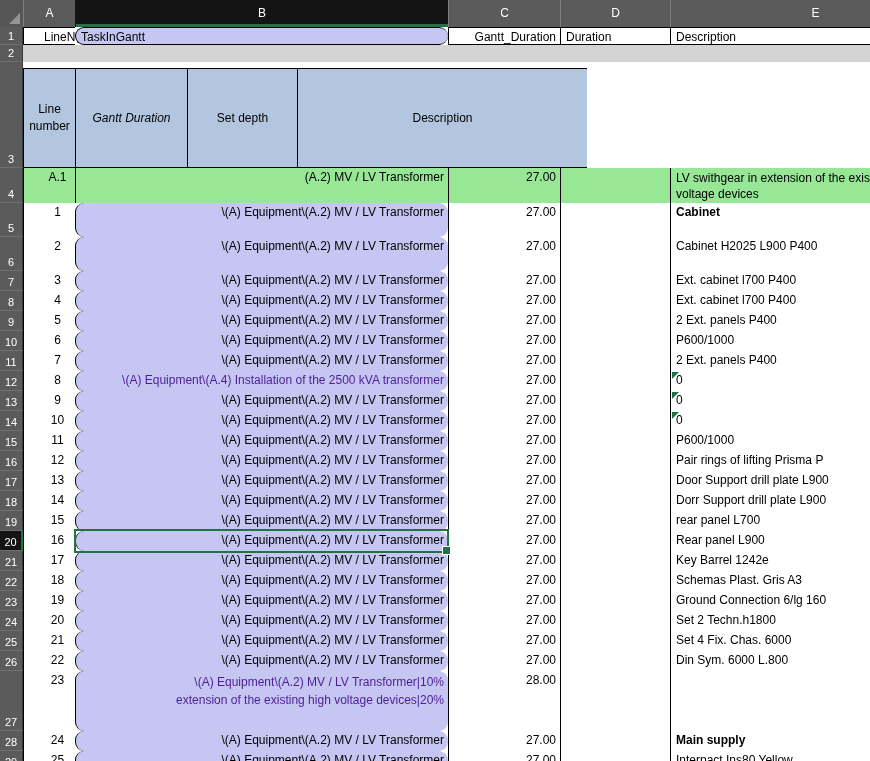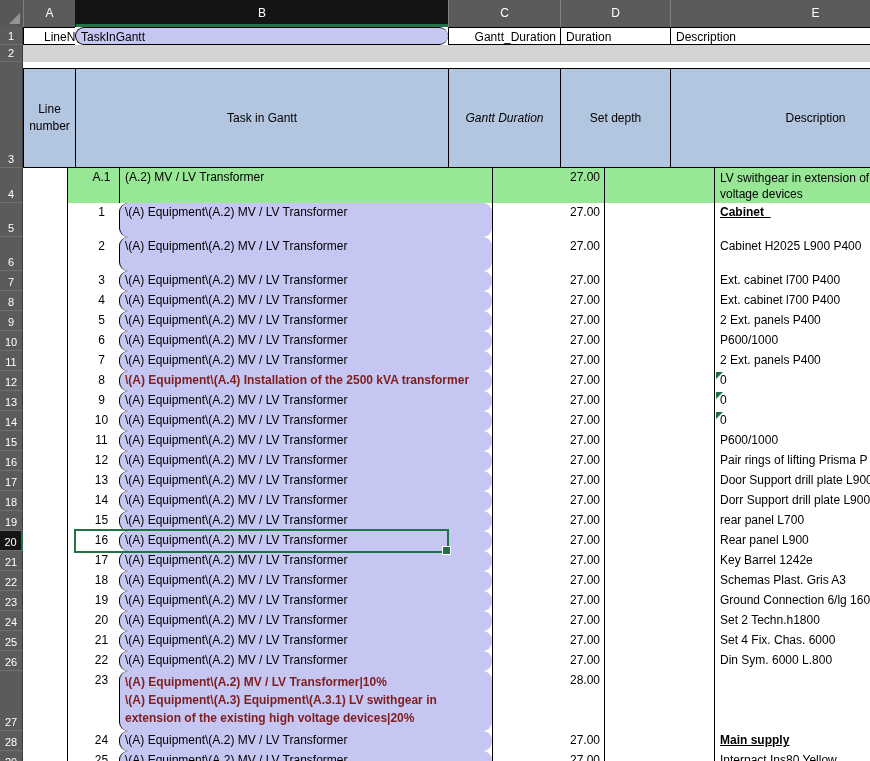--- a/index.html
+++ b/index.html
@@ -31,31 +31,31 @@
   .grayband{width:937px;background:#d4d4d4;}
   
   .r3{height:106px;align-items:stretch;}
   .hbox{display:flex;margin-top:6px;height:100px;}
   .hc{box-sizing:border-box;border:1px solid #000;border-right:0;background:#b3c6e0;
       display:flex;align-items:center;justify-content:center;text-align:center;
       line-height:17px;padding:0 6px;}
   
   .c{box-sizing:border-box;border-left:1px solid #000;background:#fff;
      padding:2px 4px 0 5px;white-space:nowrap;overflow:hidden;line-height:15px;}
-  .c.a{width:52px;flex:0 0 52px;text-align:center;padding-left:16px;padding-right:0;margin-left:44px;}
-  .c.b{width:373px;flex:0 0 373px;}
+  .c.a{width:52px;flex:0 0 52px;text-align:center;padding-left:16px;padding-right:0;}
+  .c.b{width:373px;flex:0 0 373px;text-align:right;}
   .c.cc{width:112px;flex:0 0 112px;text-align:right;}
   .c.d{width:110px;flex:0 0 110px;}
   .c.e{width:290px;flex:0 0 290px;position:relative;}
   .lav{background:#c6c6f2;border-radius:9px;}
   .grn .c{background:#97e797;}
-  .red{color:#7f1d1d;font-weight:bold;}
+  .red{color:#4c1d95;}
   .b .ln{line-height:18px;}
   .e .ln{line-height:16px;}
-  .bu .ut{font-weight:700;text-decoration:underline;white-space:pre;}
+  .bu .ut{font-weight:700;white-space:pre;}
   .etri{position:absolute;left:1px;top:1px;width:0;height:0;
         border-top:7px solid #1e7145;border-right:7px solid transparent;}
   
   .rsel{z-index:5;}
   .selbox{position:absolute;left:74px;top:-2px;width:375px;height:calc(100% + 4px);
           border:2px solid #217346;box-sizing:border-box;pointer-events:none;z-index:6;}
   .handle{position:absolute;right:-4px;bottom:-4px;width:7px;height:7px;
           background:#217346;border:1px solid #fff;pointer-events:auto;}
 </style>
 </head>
@@ -86,21 +86,20 @@
 
     <div class="row r2">
       <div class="gut">2</div>
       <div class="grayband"></div>
     </div>
 
     <div class="row r3">
       <div class="gut">3</div>
       <div class="hbox">
         <div class="hc" style="width:52px;">Line number</div>
-        <div class="hc" style="width:373px;">Task in Gantt</div>
         <div class="hc" style="width:112px;font-style:italic;">Gantt Duration</div>
         <div class="hc" style="width:110px;">Set depth</div>
         <div class="hc" style="width:290px;">Description</div>
       </div>
     </div>
 
     <div id="rows">
         <div class="row dr grn" style="height: 35px;">
           <div class="gut">4</div>
           <div class="c a">A.1</div>
@@ -289,21 +288,20 @@
           <div class="c b lav">\(A) Equipment\(A.2) MV / LV Transformer</div>
           <div class="c cc">27.00</div>
           <div class="c d"></div>
           <div class="c e">Din Sym. 6000 L.800</div>
         </div>
         <div class="row dr" style="height: 60px;">
           <div class="gut">27</div>
           <div class="c a">23</div>
           <div class="c b lav red">
             <div class="ln">\(A) Equipment\(A.2) MV / LV Transformer|10%</div>
-            <div class="ln">\(A) Equipment\(A.3) Equipment\(A.3.1) LV swithgear in</div>
             <div class="ln">extension of the existing high voltage devices|20%</div>
           </div>
           <div class="c cc">28.00</div>
           <div class="c d"></div>
           <div class="c e"></div>
         </div>
         <div class="row dr" style="height: 20px;">
           <div class="gut">28</div>
           <div class="c a">24</div>
           <div class="c b lav">\(A) Equipment\(A.2) MV / LV Transformer</div>

